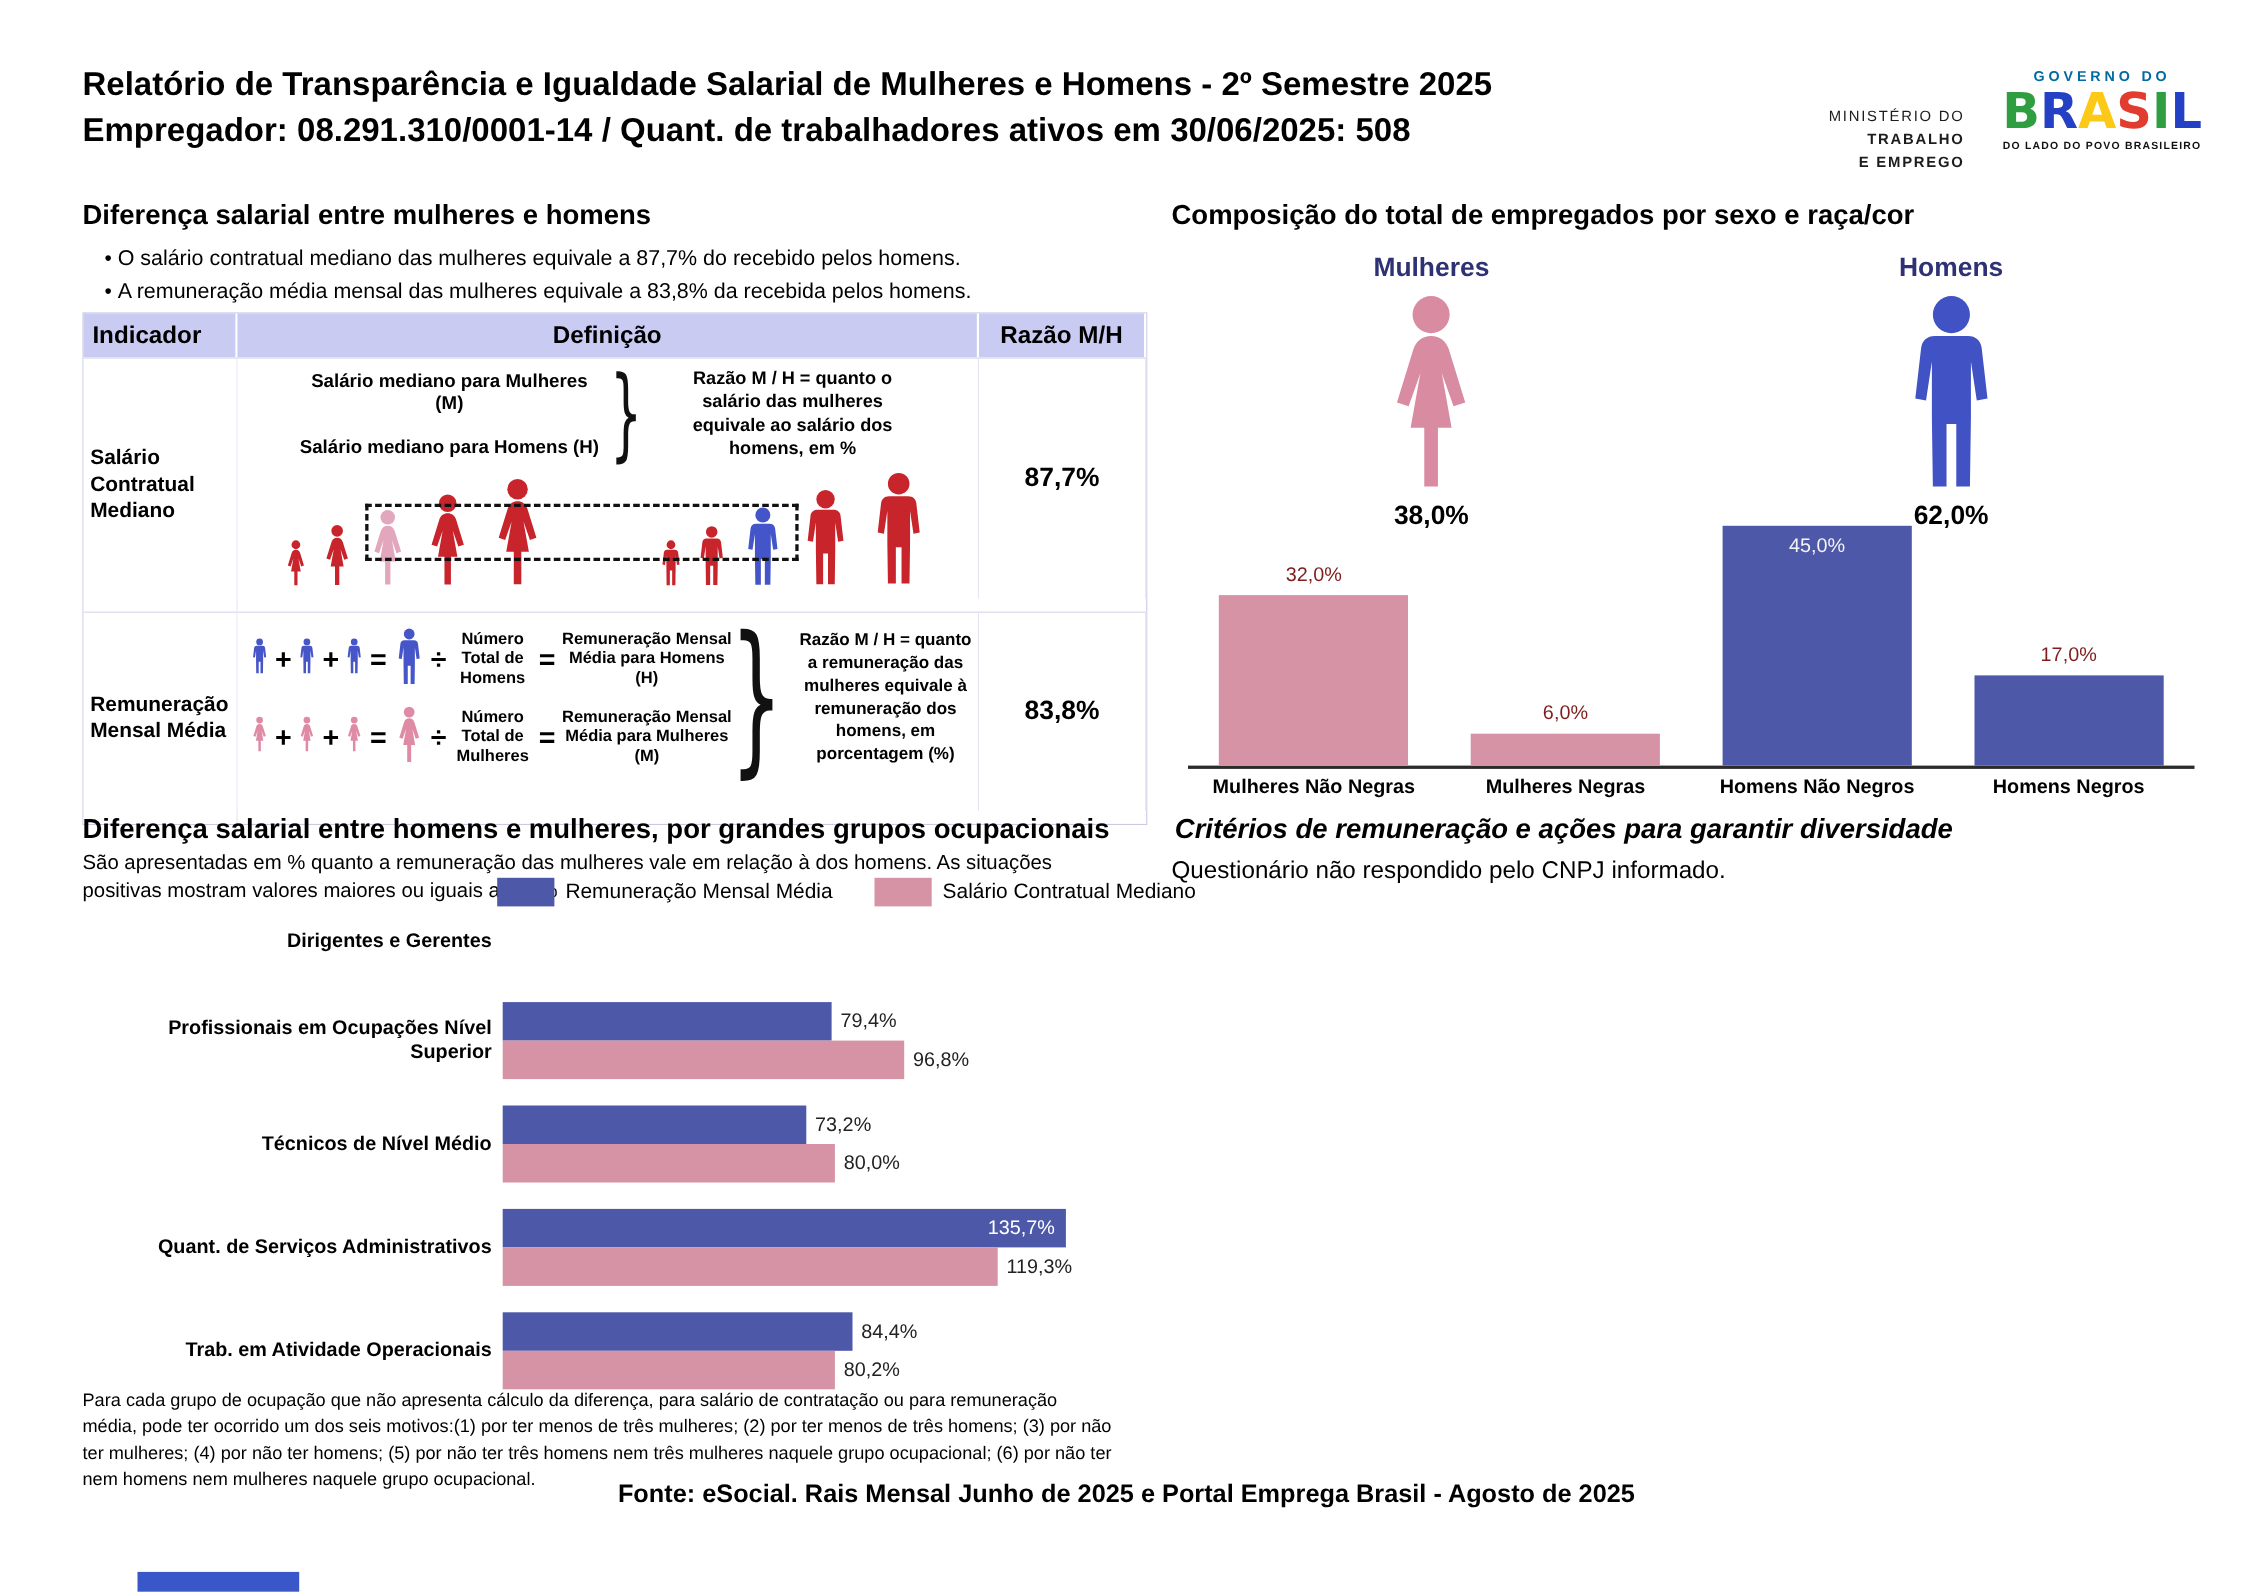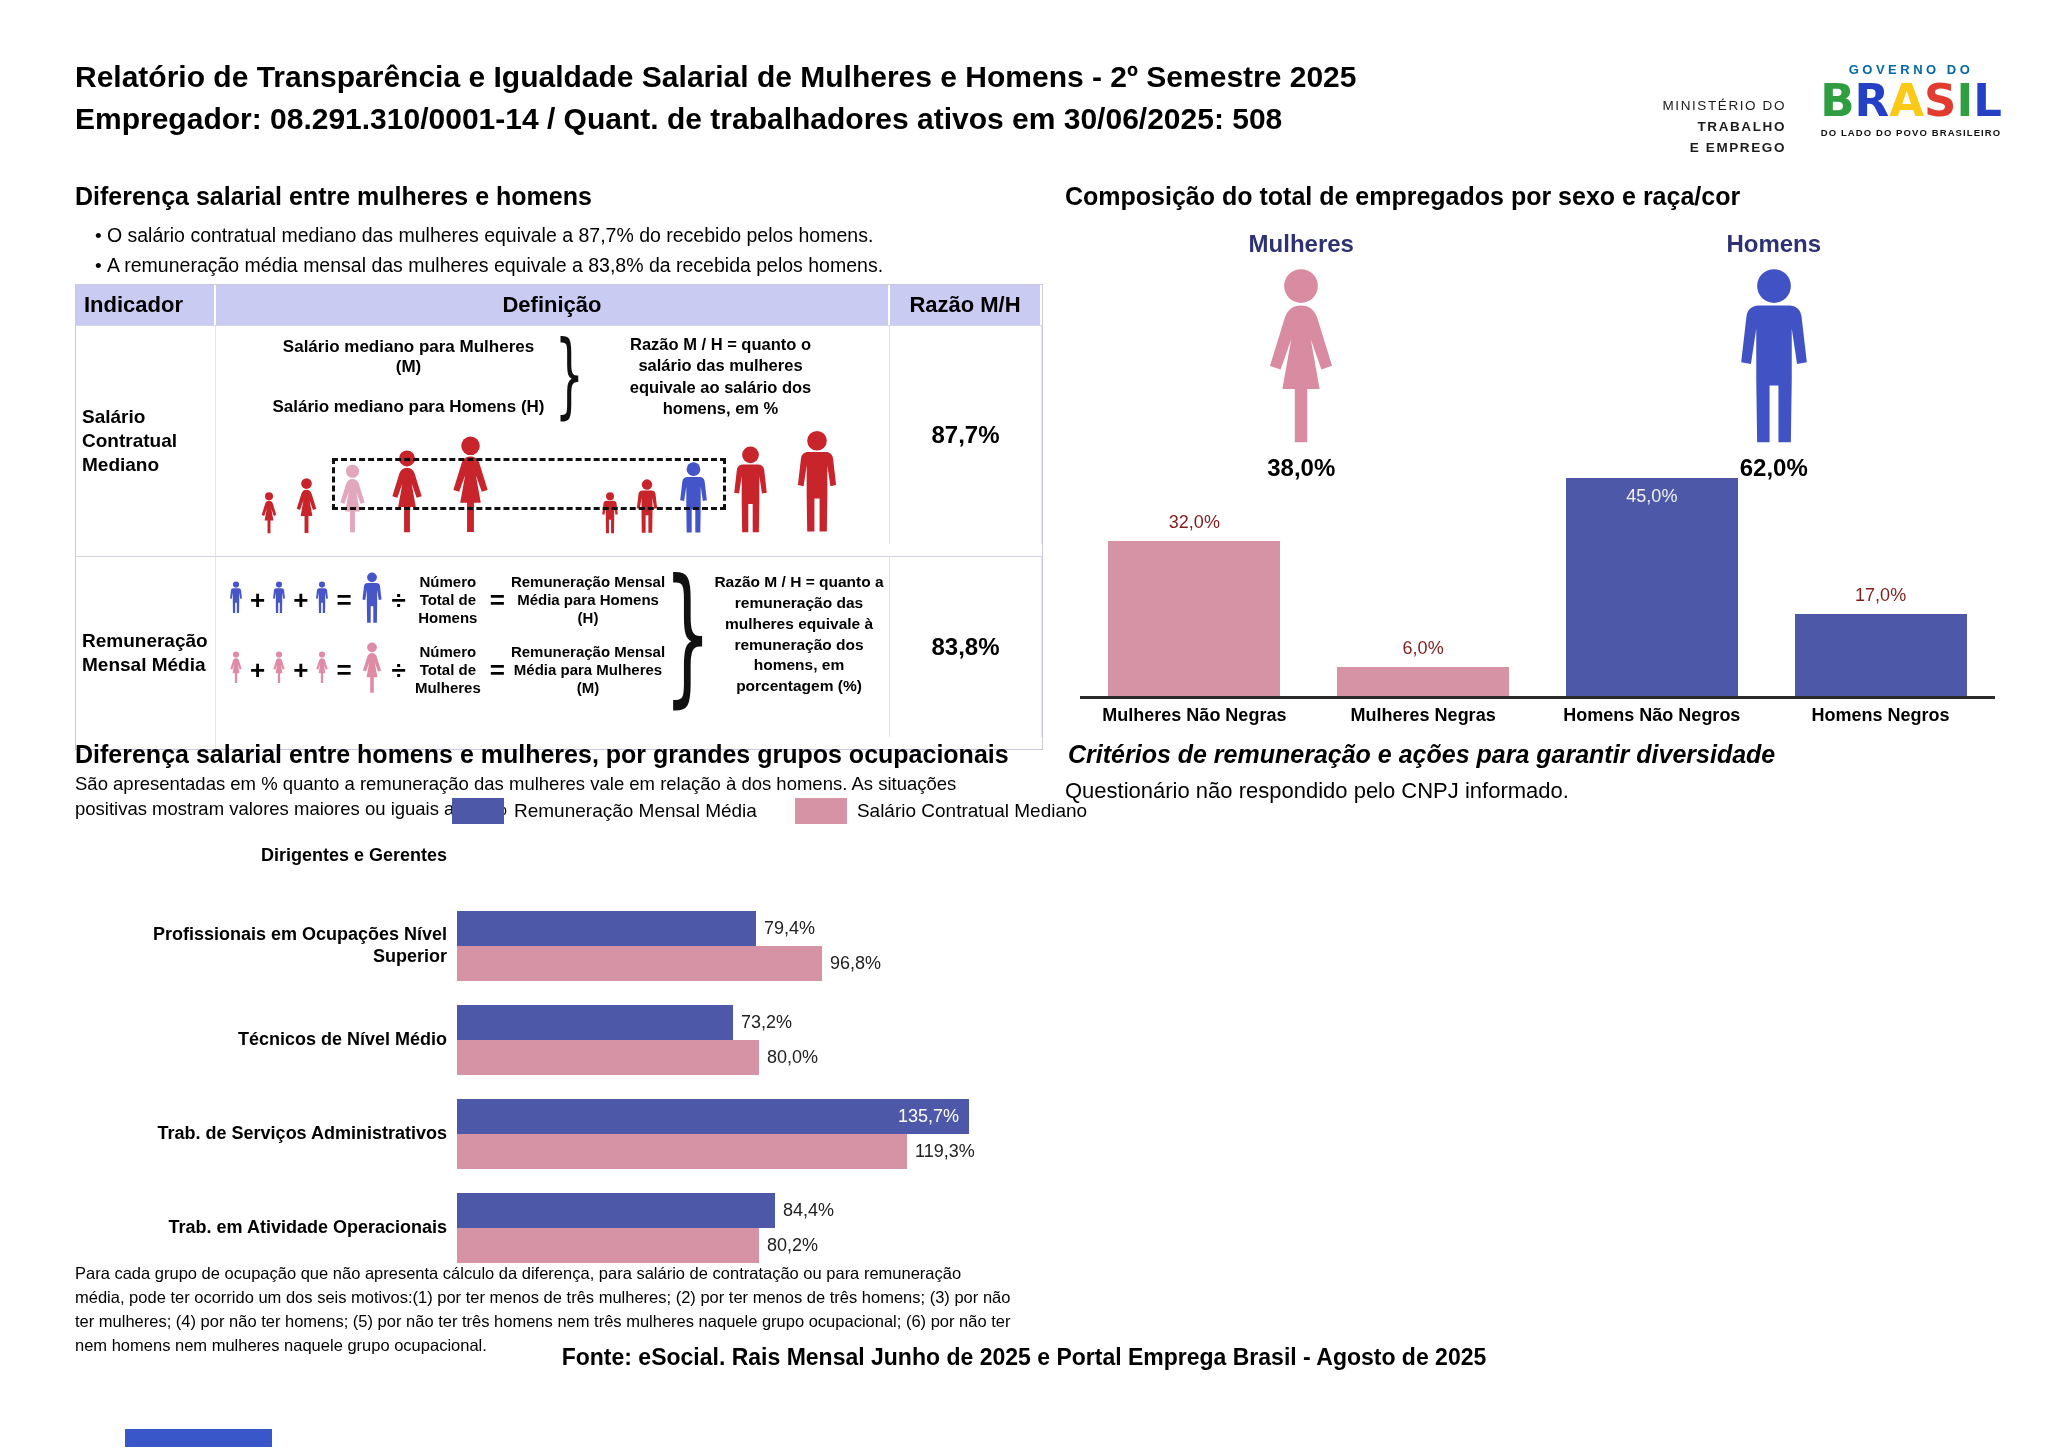--- a/index.html
+++ b/index.html
@@ -50,21 +50,21 @@
                   justify-content:space-between;padding:0 40px;}
   .fig-group{display:flex;align-items:flex-end;gap:7px;}
   #median-dash-box{position:absolute;left:116px;top:36px;width:388px;height:46px;border:3px dashed #111;}
 
   .formula-wrap{display:flex;align-items:center;padding:10px 0 6px 10px;}
   .formula-stack{display:flex;flex-direction:column;gap:14px;}
   .formula-row{display:flex;align-items:center;gap:3px;}
   .op{font-weight:900;font-size:26px;line-height:1;padding:0 1px;}
   .f-divisor{width:76px;text-align:center;font-weight:bold;font-size:15px;line-height:1.2;}
   .f-result{width:158px;text-align:center;font-weight:bold;font-size:15px;line-height:1.2;}
-  .def-note2{width:210px;text-align:center;font-weight:bold;font-size:15.5px;line-height:1.35;margin-left:0;}
+  .def-note2{width:210px;text-align:center;font-weight:bold;font-size:15.5px;line-height:1.35;margin-left:12px;}
 
   
   #gender-figs{left:1065px;top:230px;width:945px;display:flex;justify-content:space-around;}
   .gender-block{width:260px;text-align:center;}
   .gender-label{font-size:24px;font-weight:bold;color:#2e3174;margin-bottom:10px;}
   .gender-pct{font-size:24px;font-weight:bold;margin-top:4px;}
   #comp-chart{left:1080px;top:468px;width:915px;}
   #comp-bars{position:relative;height:228px;display:flex;}
   .comp-slot{flex:1;position:relative;height:100%;}
   .comp-bar{position:absolute;bottom:0;left:50%;transform:translateX(-50%);width:172px;}
@@ -344,21 +344,21 @@
             <div class="occ-bar" style="width: 276px; background: rgb(77, 88, 168);"></div>
             <span class="occ-val">73,2%</span>
           </div>
           <div class="occ-barline">
             <div class="occ-bar" style="width: 302px; background: rgb(214, 147, 166);"></div>
             <span class="occ-val">80,0%</span>
           </div>
         </div>
       </div>
       <div class="occ-row">
-        <div class="occ-label">Trab. de Serviços Administrativos</div>
+        <div class="occ-label">Quant. de Serviços Administrativos</div>
         <div class="occ-bars">
           <div class="occ-barline">
             <div class="occ-bar" style="width: 512px; background: rgb(77, 88, 168);">
               <span class="occ-val inside">135,7%</span>
             </div>
           </div>
           <div class="occ-barline">
             <div class="occ-bar" style="width: 450px; background: rgb(214, 147, 166);"></div>
             <span class="occ-val">119,3%</span>
           </div>

